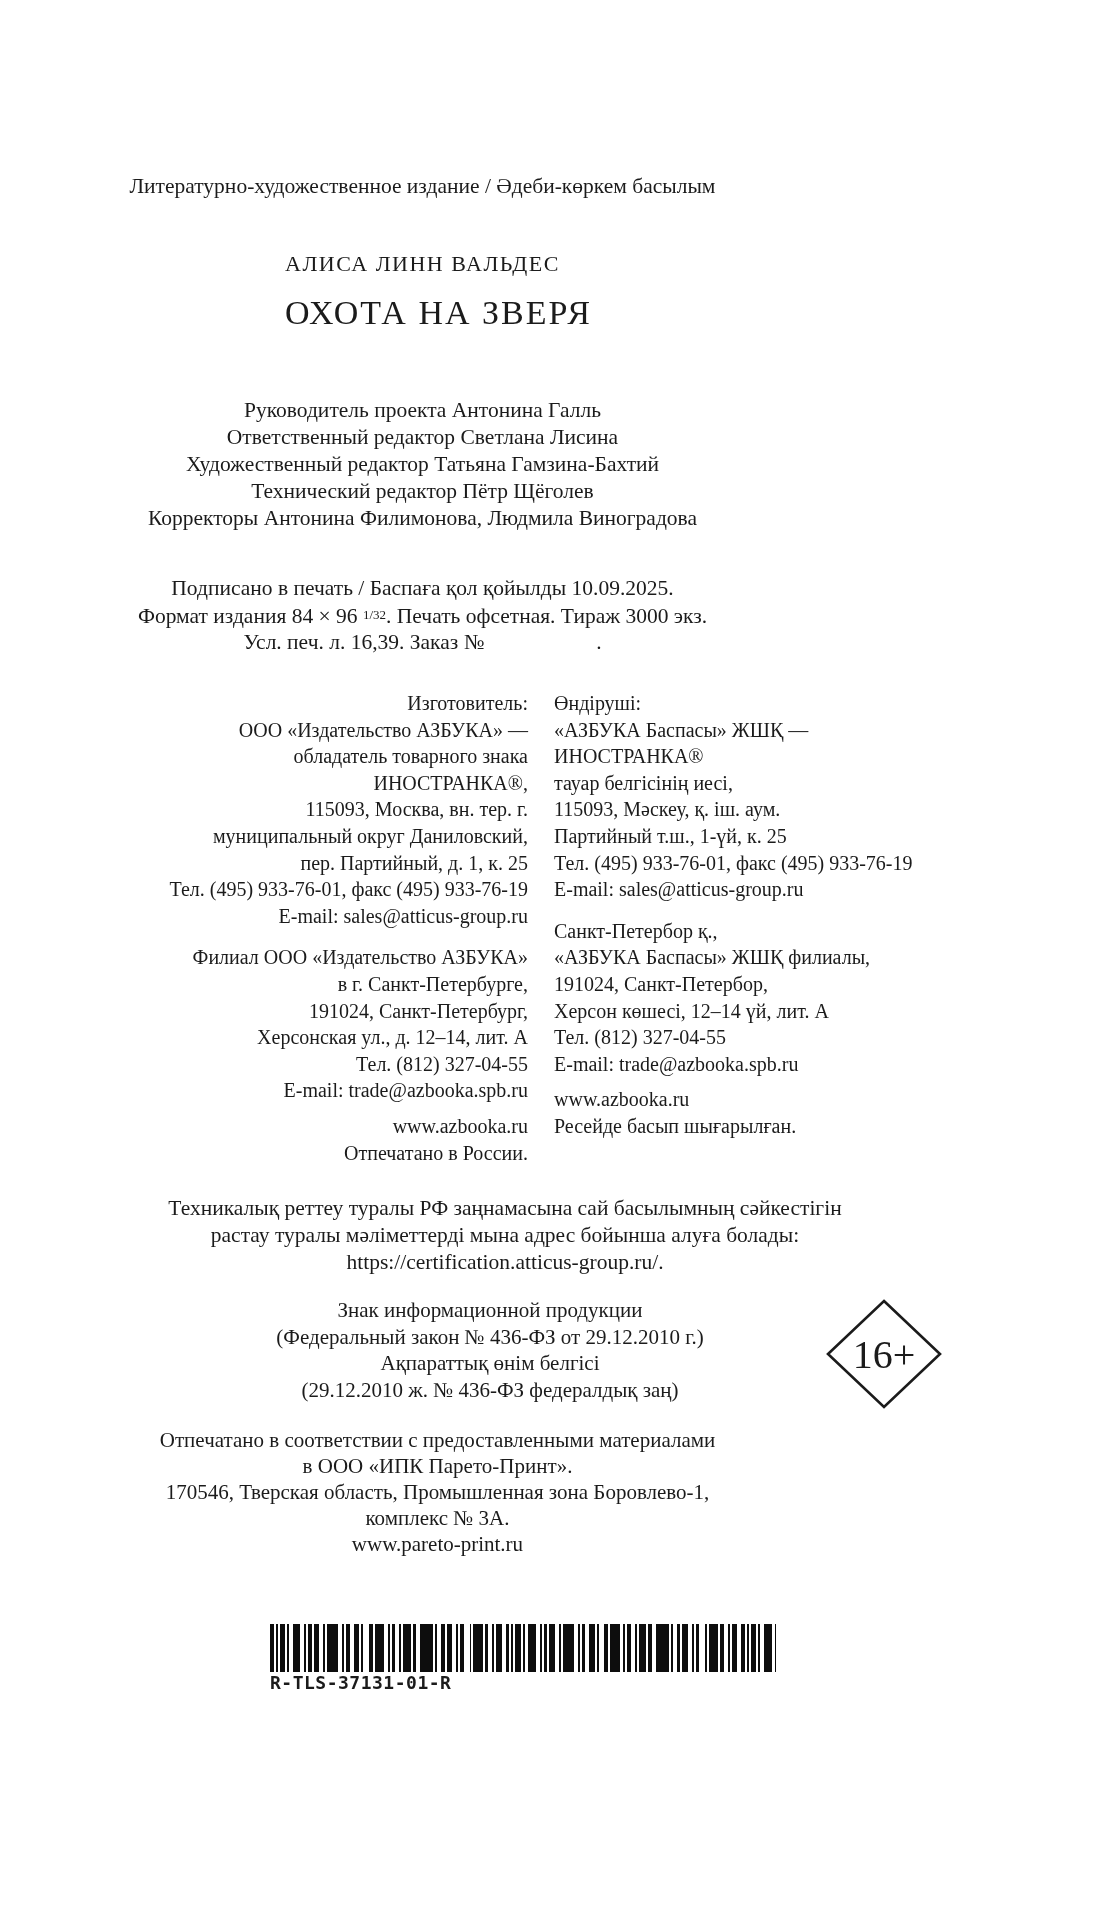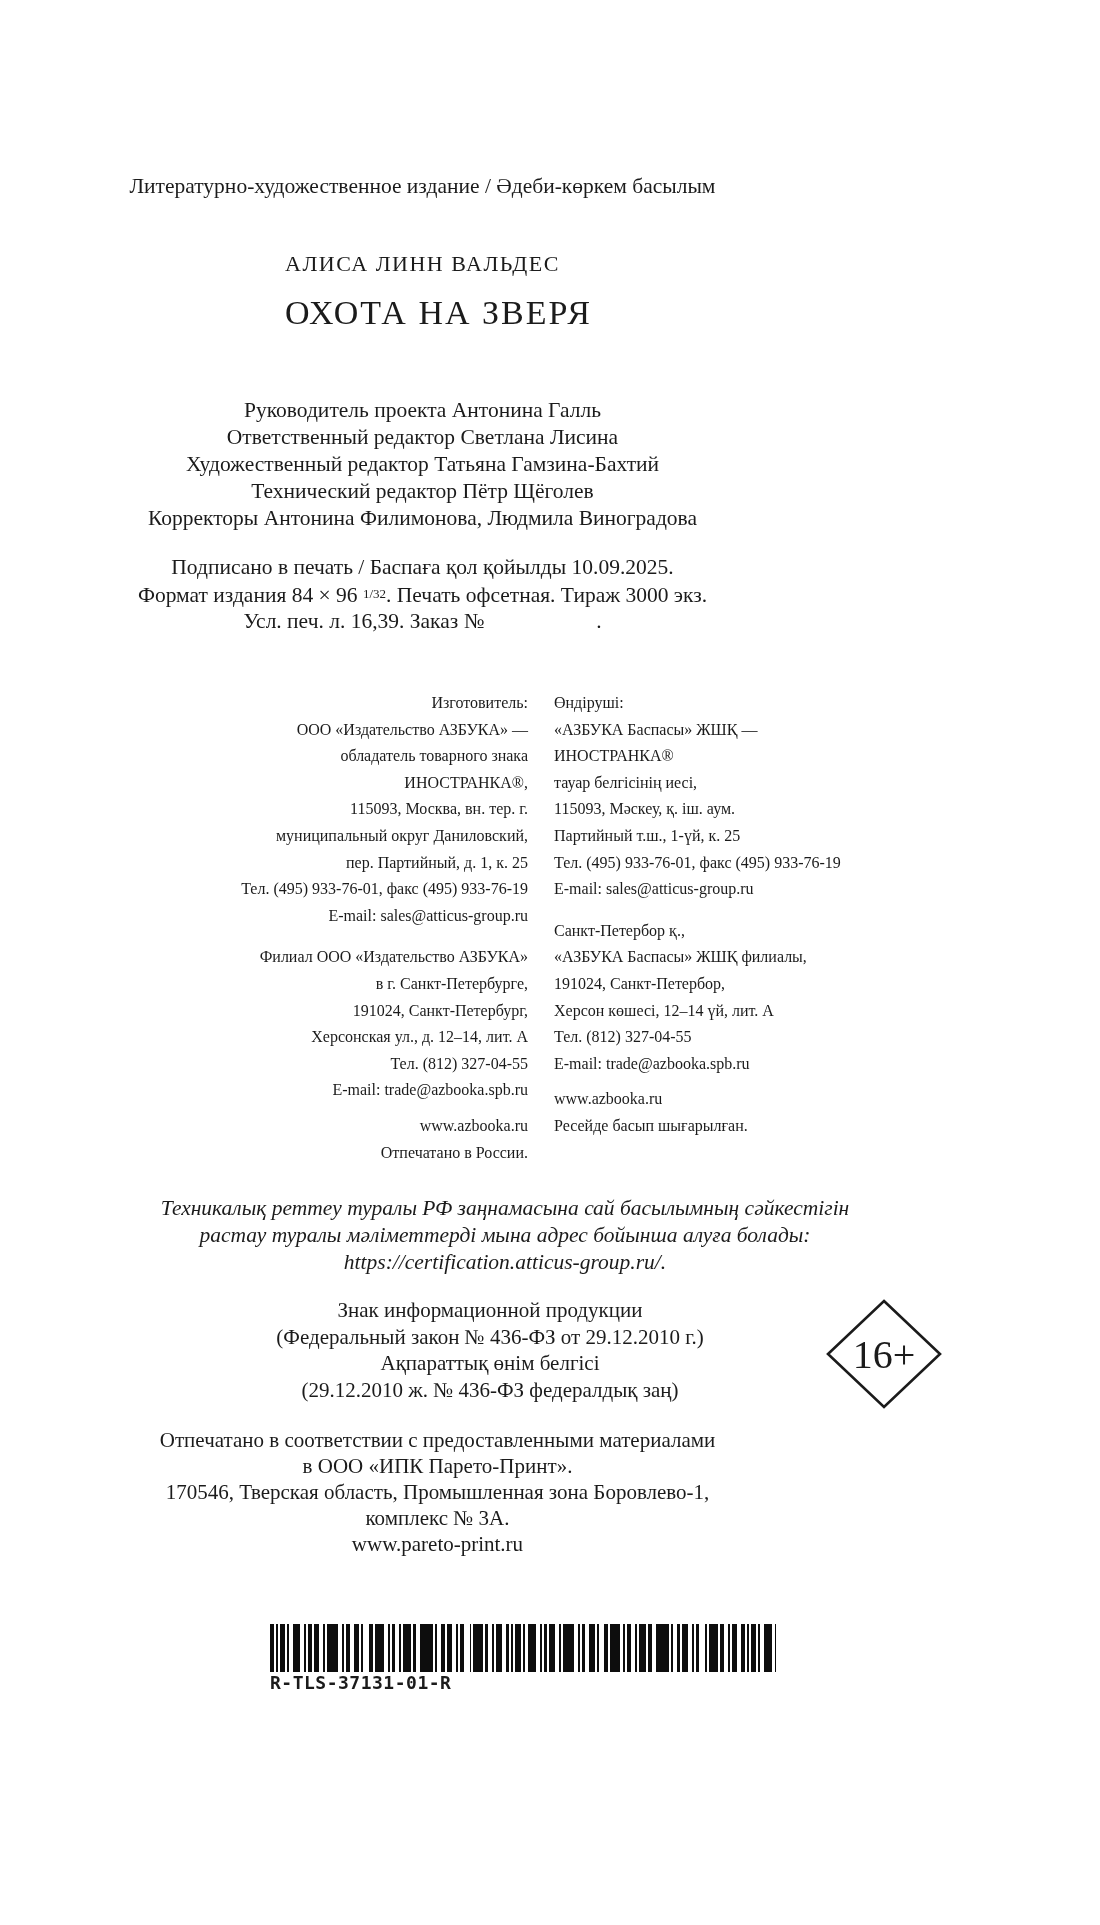--- a/index.html
+++ b/index.html
@@ -6,29 +6,29 @@
   .page {
     position:relative; width:1100px; height:1925px; background:#ffffff;
     font-family:"Liberation Serif", serif; color:#1b1b1b; overflow:hidden;
   }
   .abs { position:absolute; }
   .centered { text-align:center; }
   .edition   { top:174px; left:0; width:845px; font-size:21.5px; }
   .author    { top:251px; left:0; width:845px; font-size:22px; letter-spacing:1.5px; }
   .title     { top:294px; left:0; width:845px; font-size:34px; letter-spacing:2px;margin-left:16px; }
   .credits   { top:397px; left:0; width:845px; font-size:21.5px; line-height:27px; }
-  .printinfo { top:554px; left:0; width:845px; font-size:21.5px; line-height:26.5px; }
+  .printinfo { top:575px; left:0; width:845px; font-size:21.5px; line-height:26.5px; }
   .frac      { font-size:13px; vertical-align:4px; }
   .order-gap { display:inline-block; width:112px; }
-  .cols      { top:690px; left:0; width:1000px; display:flex; font-size:16px; line-height:26.6px; }
+  .cols      { top:690px; left:0; width:1000px; display:flex; font-size:20px; line-height:26.6px; }
   .col-left  { width:528px; text-align:right; }
   .col-right { width:446px; margin-left:26px; text-align:left; }
   .grp2 { margin-top:15px; }
   .grp3 { margin-top:9px; }
-  .cert    { top:1195px; left:60px;  width:890px; font-size:21.5px; line-height:27px;font-style:italic; }
+  .cert    { top:1195px; left:60px;  width:890px; font-size:21.5px; line-height:27px; }
   .sign    { top:1297px; left:110px; width:760px; font-size:21px;   line-height:26.5px; }
   .printer { top:1427px; left:15px;  width:845px; font-size:21px;   line-height:26px; }
   .diamond { top:1299px; left:826px; width:116px; height:110px; }
   .diamond text { font-family:"Liberation Serif", serif; }
   .barcode { top:1624px; left:270px; width:506px; height:48px; overflow:hidden; }
   .barcode .bar { position:absolute; top:0; height:48px; background:#0d0d0d; }
   .barcode-label {
     top:1672px; left:270px; width:506px; 
     font-family:"DejaVu Sans Mono", monospace; font-weight:bold; font-size:18px; letter-spacing:0.5px;
   }

